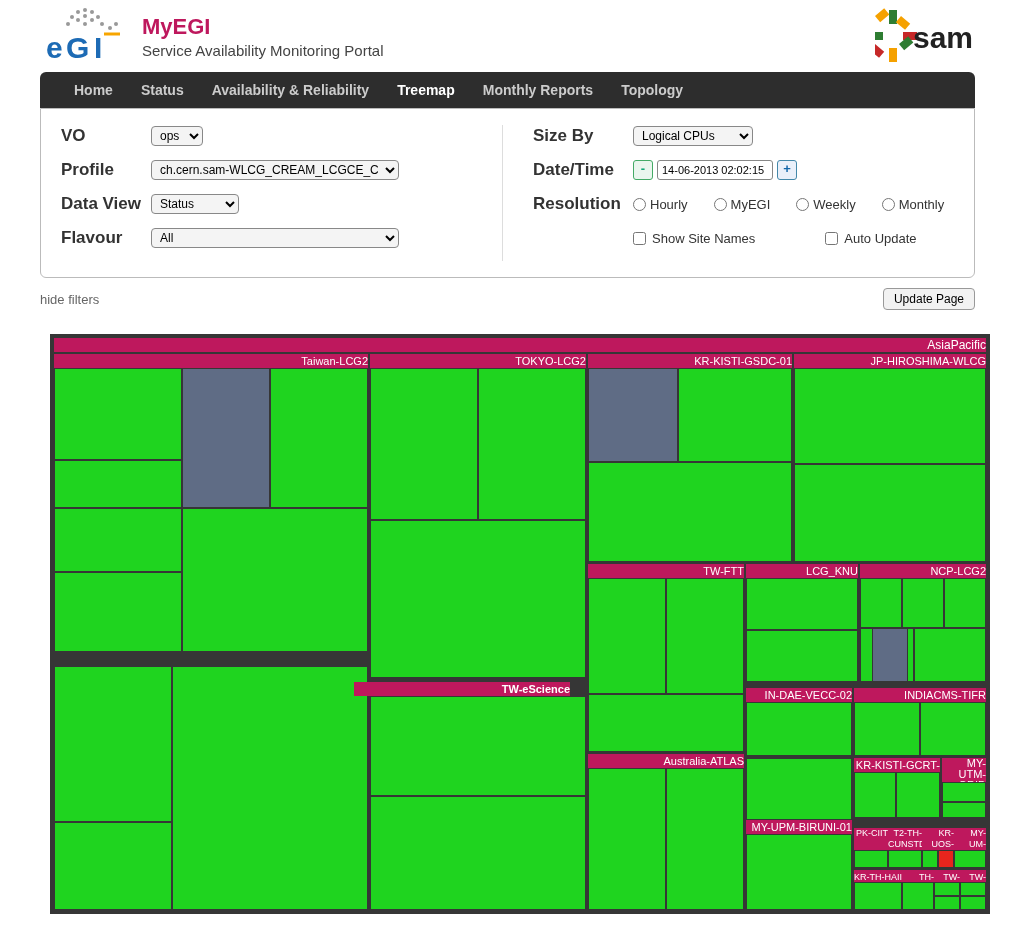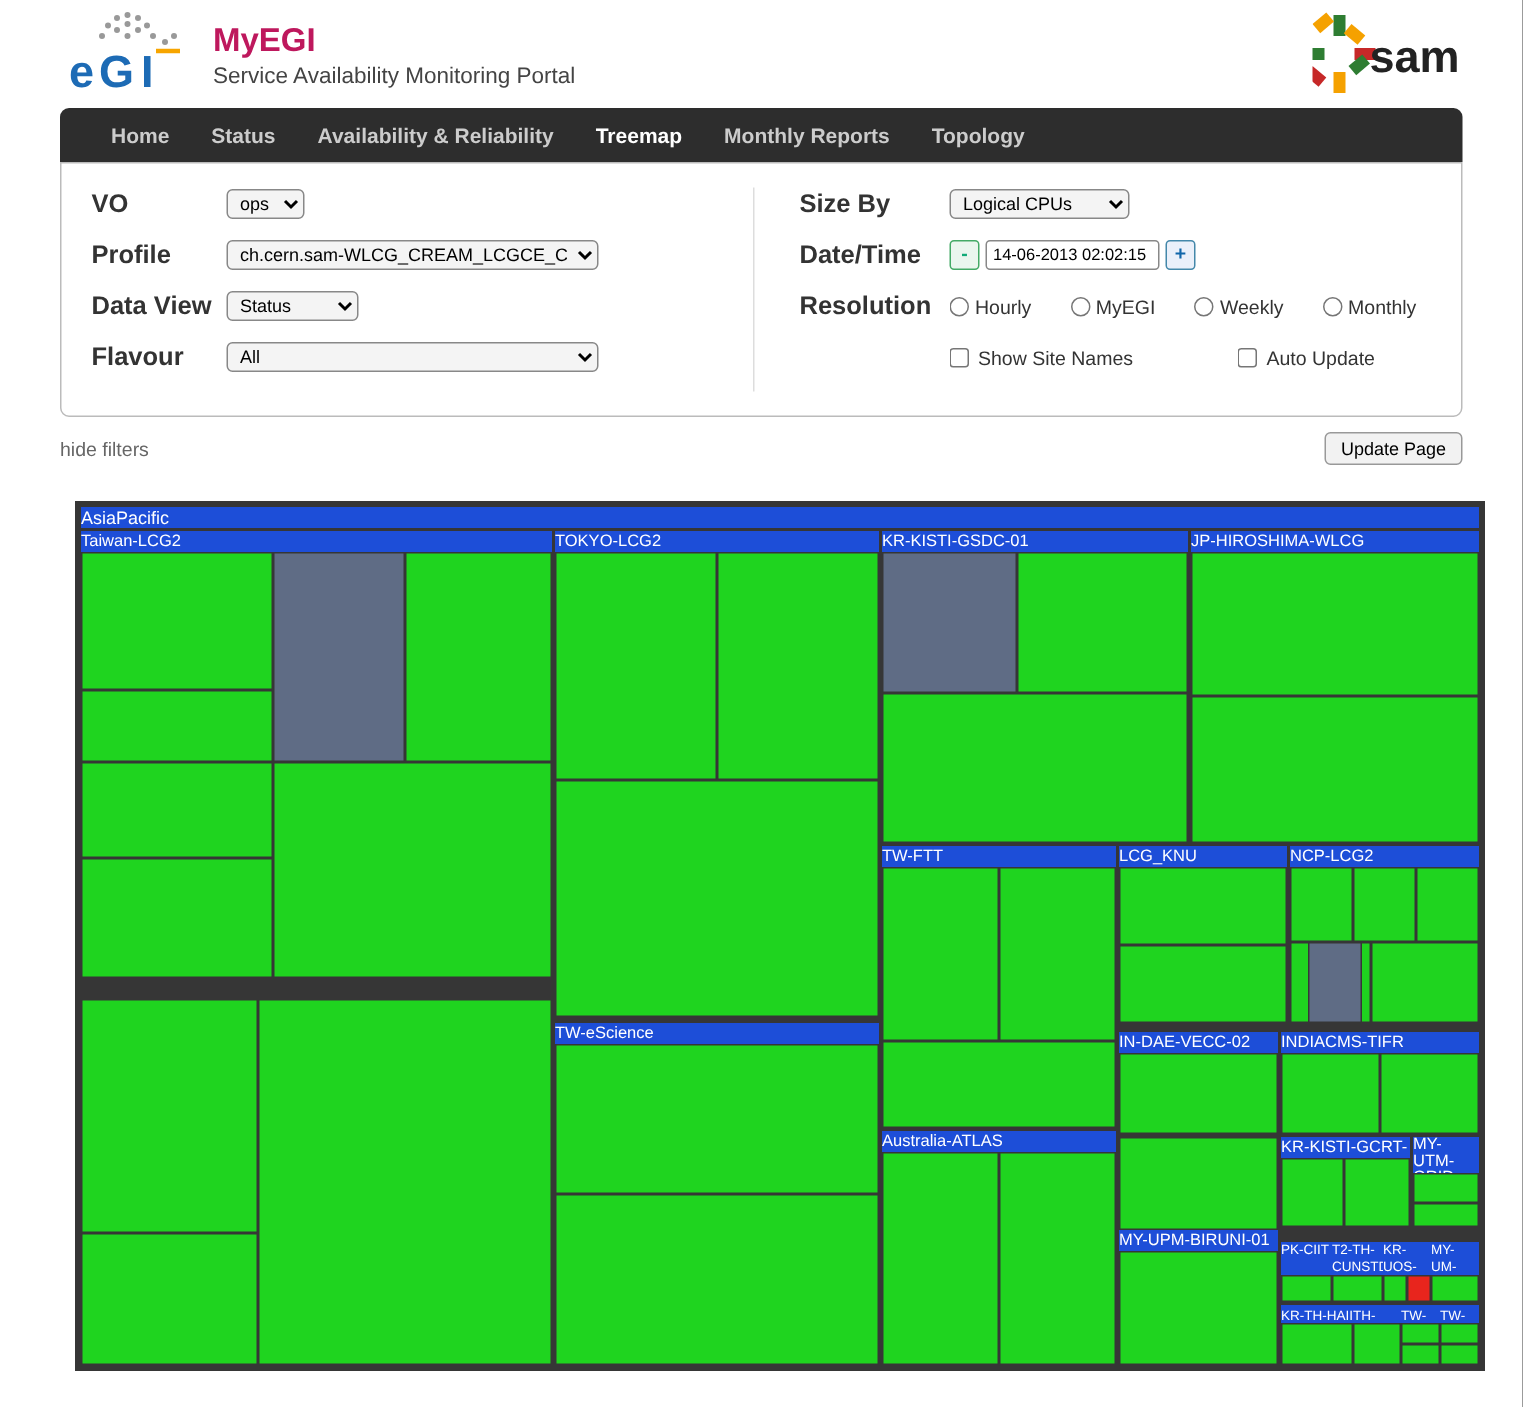--- a/index.html
+++ b/index.html
@@ -35,21 +35,21 @@
   .radio-group { display: flex; gap: 26px; align-items: center; }
   .radio-group span { display: inline-flex; align-items: center; gap: 4px; }
   .check-group { display: flex; gap: 40px; margin-left: 100px; align-items: center;}
   .check-group span { display: inline-flex; align-items: center; gap: 6px; }
   
   .below-filters { margin: 10px 40px 0 40px; display: flex; justify-content: space-between; align-items: center; }
   .hide-filters { color: #666; font-size: 13px; cursor: pointer; }
   .update-btn { border: 1px solid #999; background: #f2f2f2; border-radius: 4px; padding: 3px 10px; font-size: 12px; cursor: pointer; }
   
   .treemap { margin: 24px 40px 0 50px; border: 4px solid #363636; background: #363636; position: relative; width: 940px; height: 580px; }
-  .tm-header { position: absolute; background: #1d4ed8; color: #fff; font-size: 11px; text-align: left; line-height: 14px; height: 14px; overflow: hidden;}
+  .tm-header { position: absolute; background: #be185d; color: #fff; font-size: 11px; text-align: right; line-height: 14px; height: 14px; overflow: hidden;}
   .tm-header.root { font-size: 12px; }
   .tm-cell { position: absolute; border: 1px solid #363636; }
   .ok { background: #1fd41f; }
   .unk { background: #5f6c85; }
   .crit { background: #e8251d; }
   
   
   .logo-egi svg text { font-family: Arial, sans-serif; }
 </style>
 </head>
@@ -196,21 +196,21 @@
 
   <div class="tm-cell ok" style="left:0;top:328px;width:118px;height:156px;"></div>
   <div class="tm-cell ok" style="left:0;top:484px;width:118px;height:88px;"></div>
   <div class="tm-cell ok" style="left:118px;top:328px;width:196px;height:244px;"></div>
 
   <div class="tm-header" style="left:316px;top:16px;width:216px;">TOKYO-LCG2</div>
   <div class="tm-cell ok" style="left:316px;top:30px;width:108px;height:152px;"></div>
   <div class="tm-cell ok" style="left:424px;top:30px;width:108px;height:152px;"></div>
   <div class="tm-cell ok" style="left:316px;top:182px;width:216px;height:158px;"></div>
 
-  <div class="tm-header" style="left:316px;top:344px;width:216px;">TW-eScience</div>
+  <div class="tm-header" style="left:300px;top:344px;width:216px;font-weight:bold;">TW-eScience</div>
   <div class="tm-cell ok" style="left:316px;top:358px;width:216px;height:100px;"></div>
   <div class="tm-cell ok" style="left:316px;top:458px;width:216px;height:114px;"></div>
 
   <div class="tm-header" style="left:534px;top:16px;width:204px;">KR-KISTI-GSDC-01</div>
   <div class="tm-cell unk" style="left:534px;top:30px;width:90px;height:94px;"></div>
   <div class="tm-cell ok" style="left:624px;top:30px;width:114px;height:94px;"></div>
   <div class="tm-cell ok" style="left:534px;top:124px;width:204px;height:100px;"></div>
 
   <div class="tm-header" style="left:740px;top:16px;width:192px;">JP-HIROSHIMA-WLCG</div>
   <div class="tm-cell ok" style="left:740px;top:30px;width:192px;height:96px;"></div>

